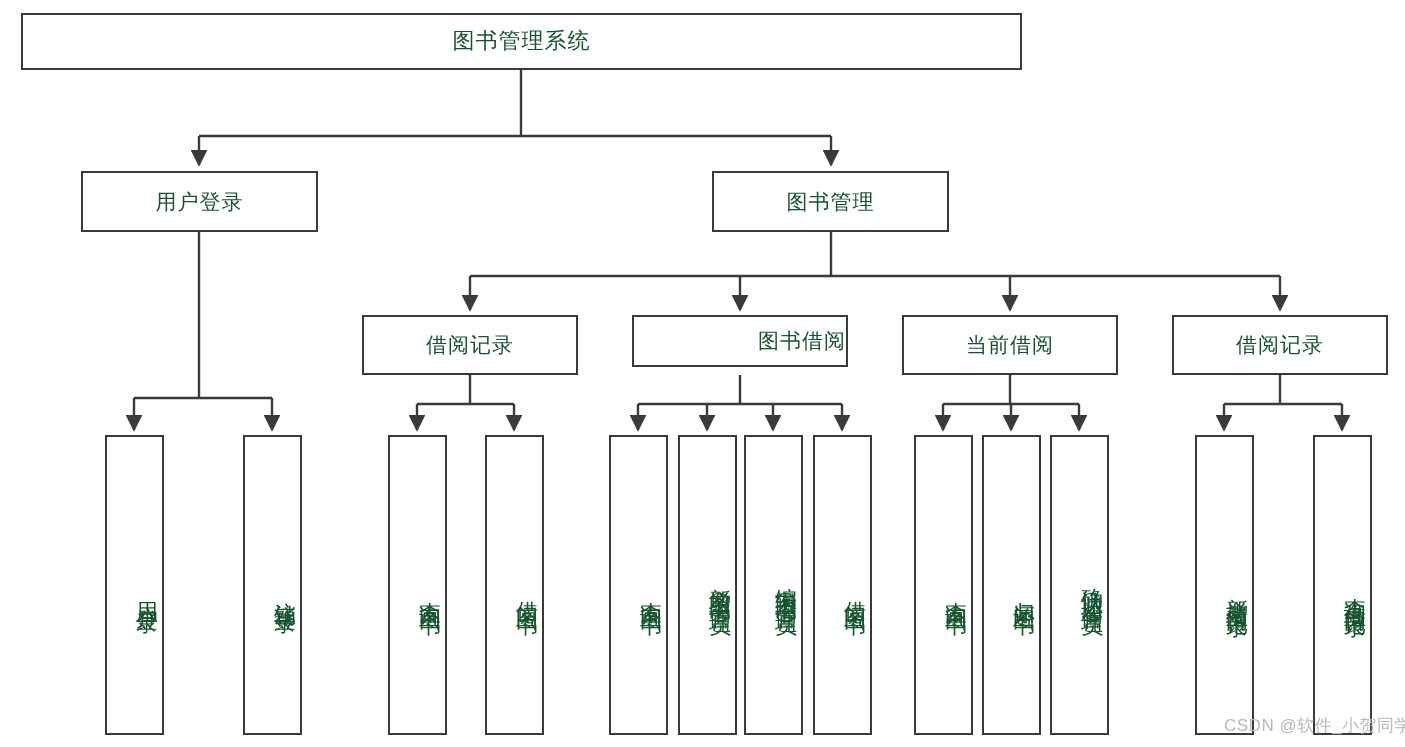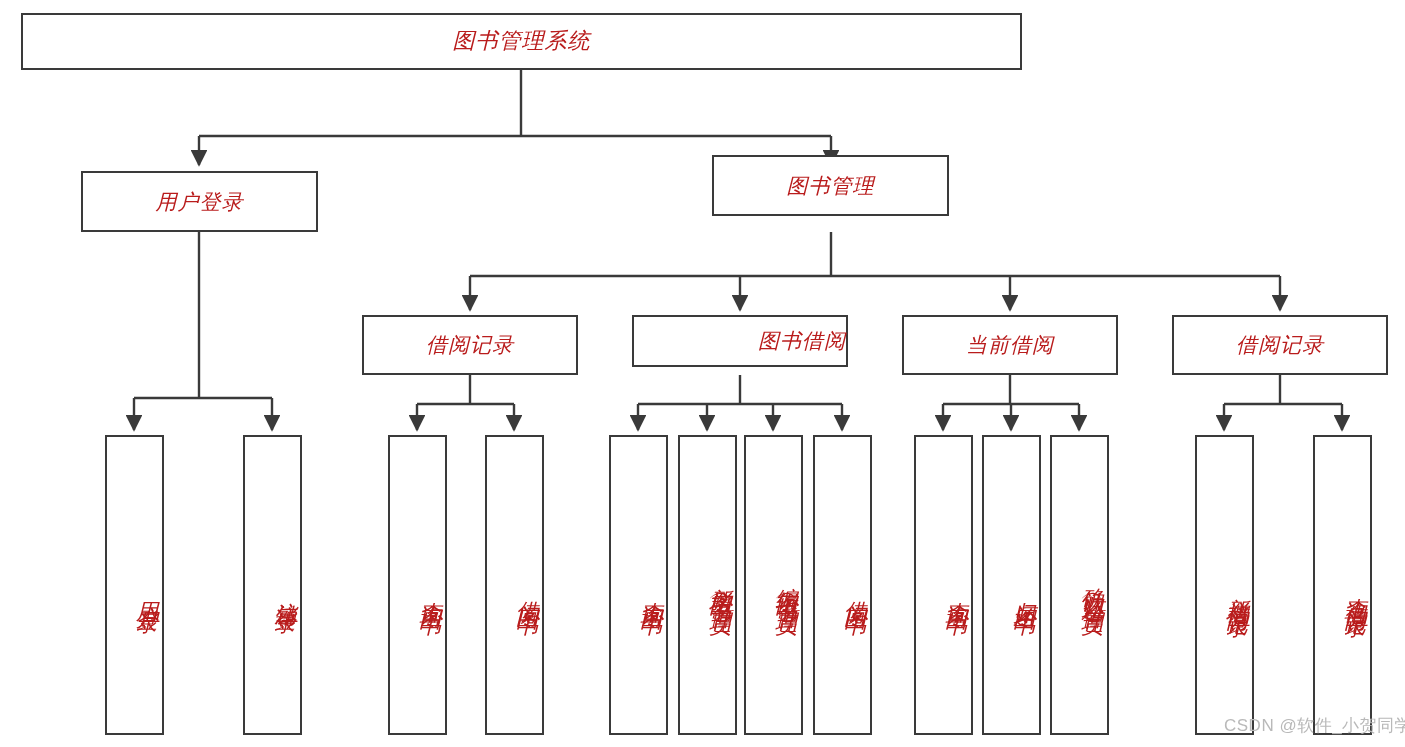--- a/index.html
+++ b/index.html
@@ -18,22 +18,21 @@
     overflow: hidden;
   }
   .node {
     position: absolute;
     box-sizing: border-box;
     border: 2px solid #3a3a3a;
     background: #ffffff;
     display: flex;
     align-items: center;
     justify-content: center;
-    color: #b91c1c;
-    font-style: italic;
+    color: #14532d;
   }
   .node.horiz {
     font-size: 21px;
     letter-spacing: 1px;
     line-height: 1.2;
   }
   .node.root {
     font-size: 22px;
   }
   .node.vert {
@@ -128,21 +127,21 @@
     </g>
   </svg>
 
   <div class="node horiz root" style="left:21px; top:13px; width:1001px; height:57px;">
     <span>图书管理系统</span>
   </div>
 
   <div class="node horiz" style="left:81px; top:171px; width:237px; height:61px;">
     <span>用户登录</span>
   </div>
-  <div class="node horiz" style="left:712px; top:155px; width:237px; height:61px;">
+  <div class="node horiz" style="left:712px; top:171px; width:237px; height:61px;">
     <span>图书管理</span>
   </div>
 
   <div class="node horiz" style="left:362px; top:315px; width:216px; height:60px;">
     <span>借阅记录</span>
   </div>
   <div class="node horiz" style="left:632px; top:315px; width:216px; height:52px;justify-content:flex-end;">
     <span>图书借阅</span>
   </div>
   <div class="node horiz" style="left:1172px; top:315px; width:216px; height:60px;">

